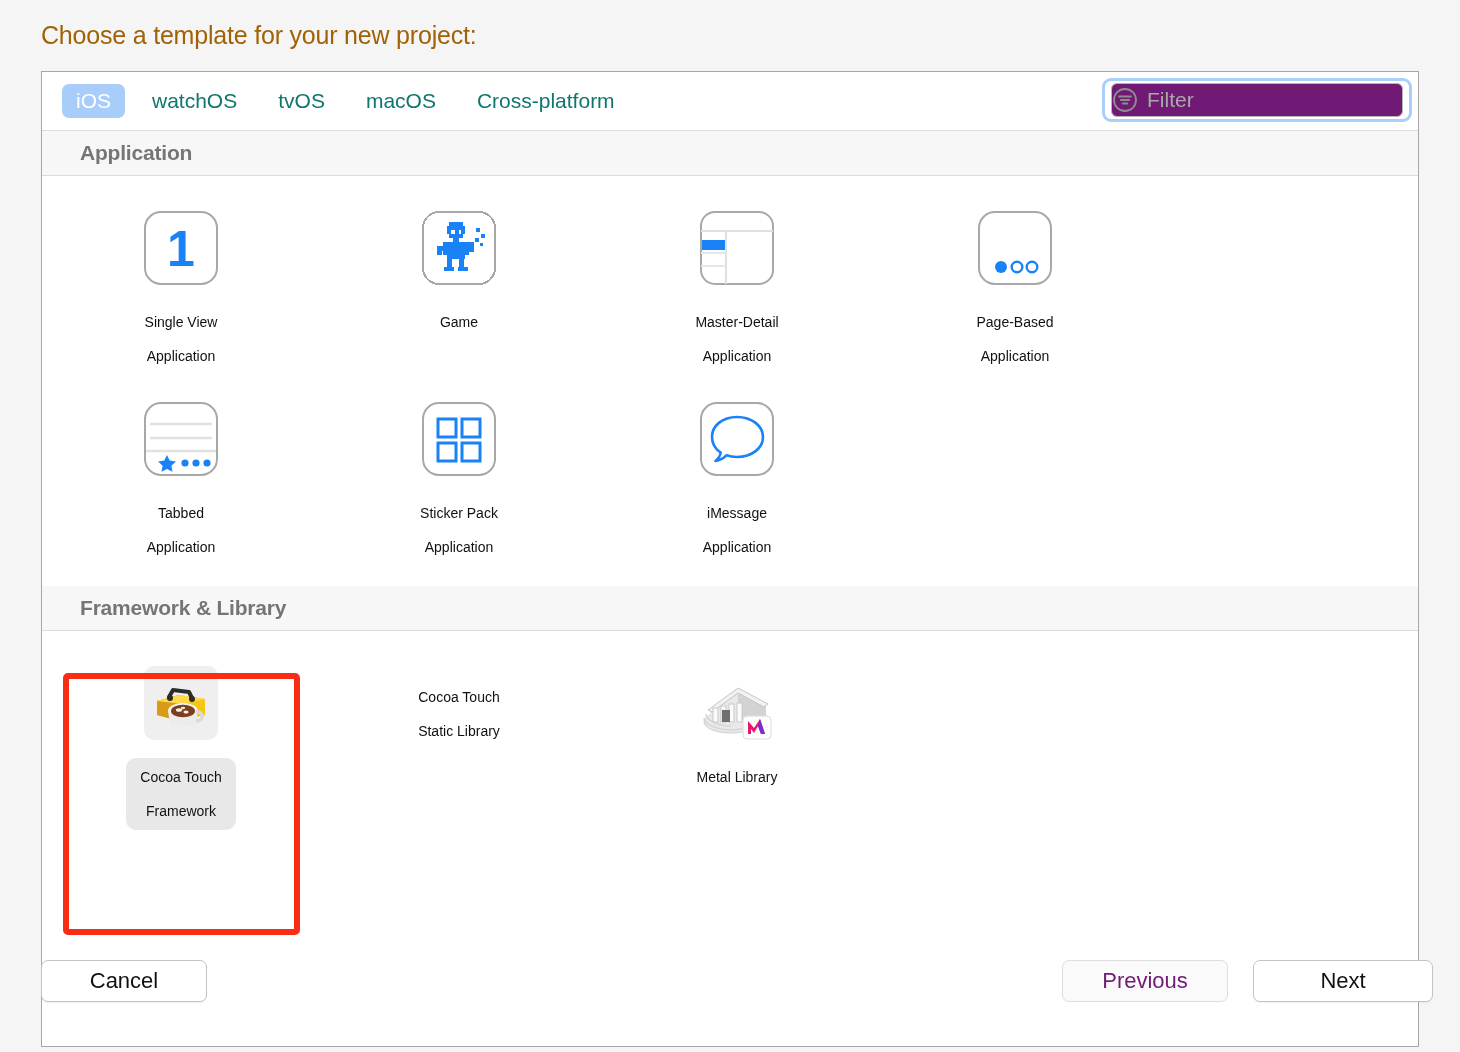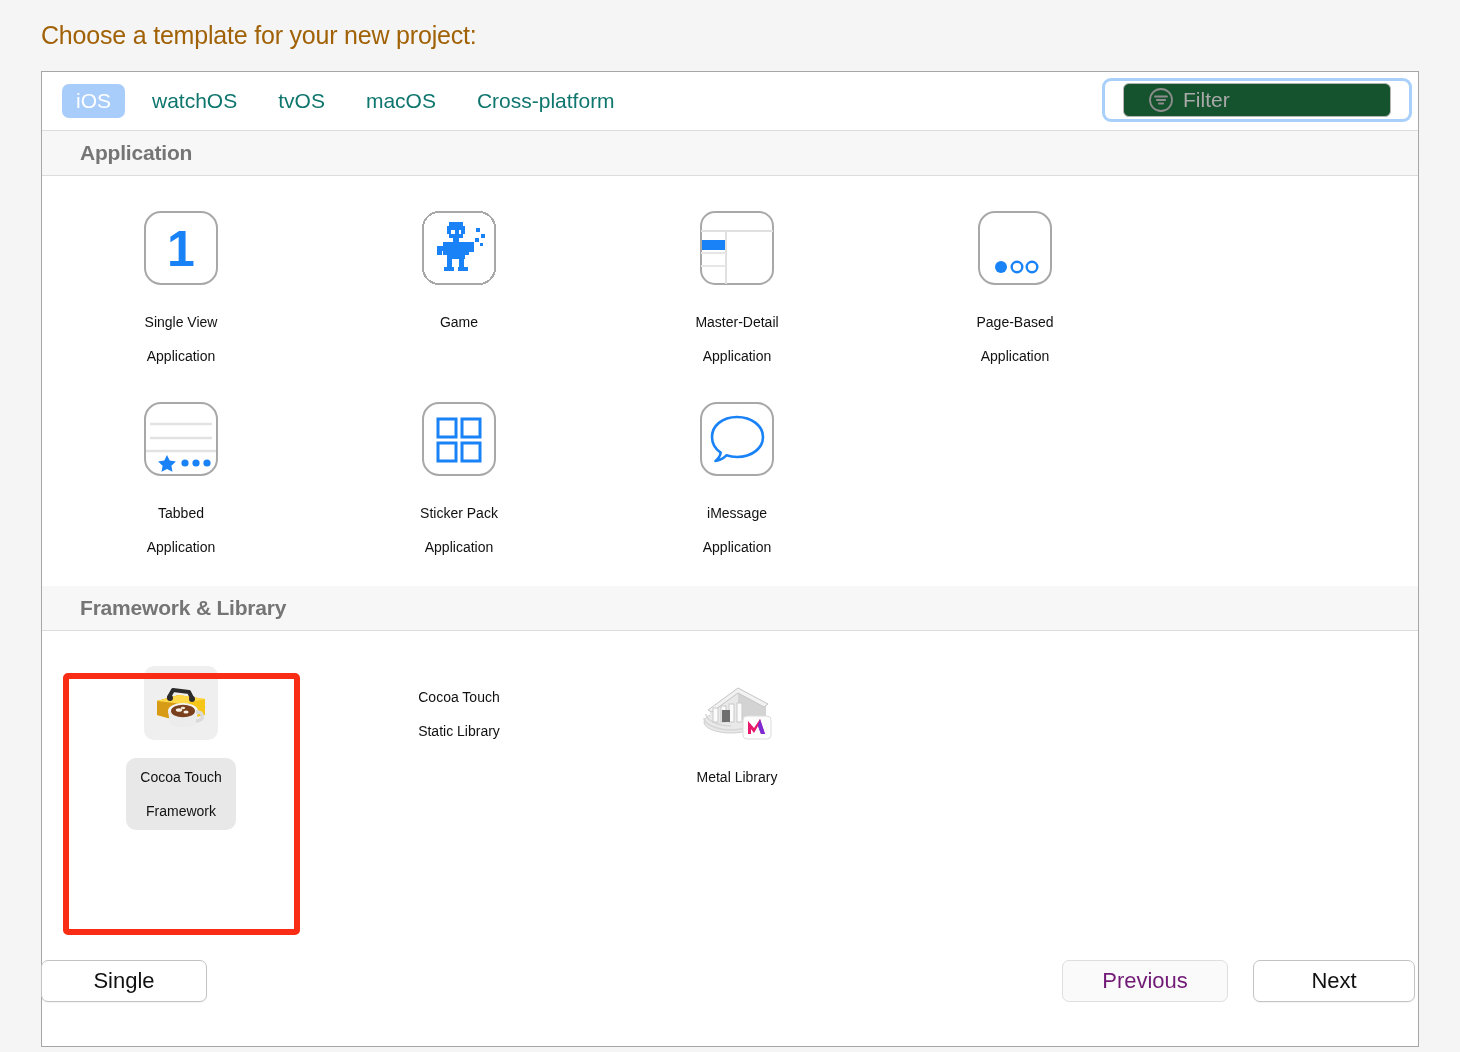--- a/index.html
+++ b/index.html
@@ -73,30 +73,30 @@
     width: 310px;
     height: 44px;
     border-radius: 9px;
     border: 3px solid #a9d0fb;
     box-sizing: border-box;
     background: #ffffff;
     display: flex;
     align-items: center;
   }
   .filter-inner {
-    margin: 0 18px;
+    margin: 0 6px;
     width: 100%;
     height: 34px;
     border: 1px solid #b6b6b6;
     border-radius: 6px;
-    background: #14532d;
-    display: flex;
-    align-items: center;
-    box-sizing: border-box;
-    padding-left: 24px;
+    background: #701a75;
+    display: flex;
+    align-items: center;
+    box-sizing: border-box;
+    padding-left: 0;
   }
   .filter-icon { flex: 0 0 auto; line-height: 0; }
   .filter-placeholder {
     font-size: 21px;
     color: #a9a9a9;
     margin-left: 9px;
   }
 
   
   .section-header {
@@ -191,21 +191,21 @@
     display: flex;
     align-items: center;
     justify-content: center;
     box-shadow: 0 1px 1px rgba(0,0,0,0.05);
     cursor: default;
     box-sizing: border-box;
   }
   .btn.disabled { color: #701a75; background: #fafafa; border-color: #dedede; box-shadow: none; }
   #cancel-btn   { left: 41px;   width: 166px; }
   #previous-btn { left: 1062px; width: 166px; }
-  #next-btn     { left: 1253px; width: 162px; }
+  #next-btn     { left: 1253px; width: 180px; }
 </style>
 </head>
 <body>
 
 <div class="dialog-title">Choose a template for your new project:</div>
 
 <div class="template-panel">
 
   <div class="platform-bar">
     <div class="platform-tab selected">iOS</div>
@@ -409,16 +409,16 @@
         </svg>
       </div>
       <div class="cell-label">Metal Library</div>
     </div>
   </div>
 </div>
 
 <div class="annotation-box"></div>
 
 <div class="footer">
-  <div class="btn" id="cancel-btn">Single</div>
+  <div class="btn" id="cancel-btn">Cancel</div>
   <div class="btn disabled" id="previous-btn">Previous</div>
   <div class="btn" id="next-btn">Next</div>
 </div>
 
 </body></html>

